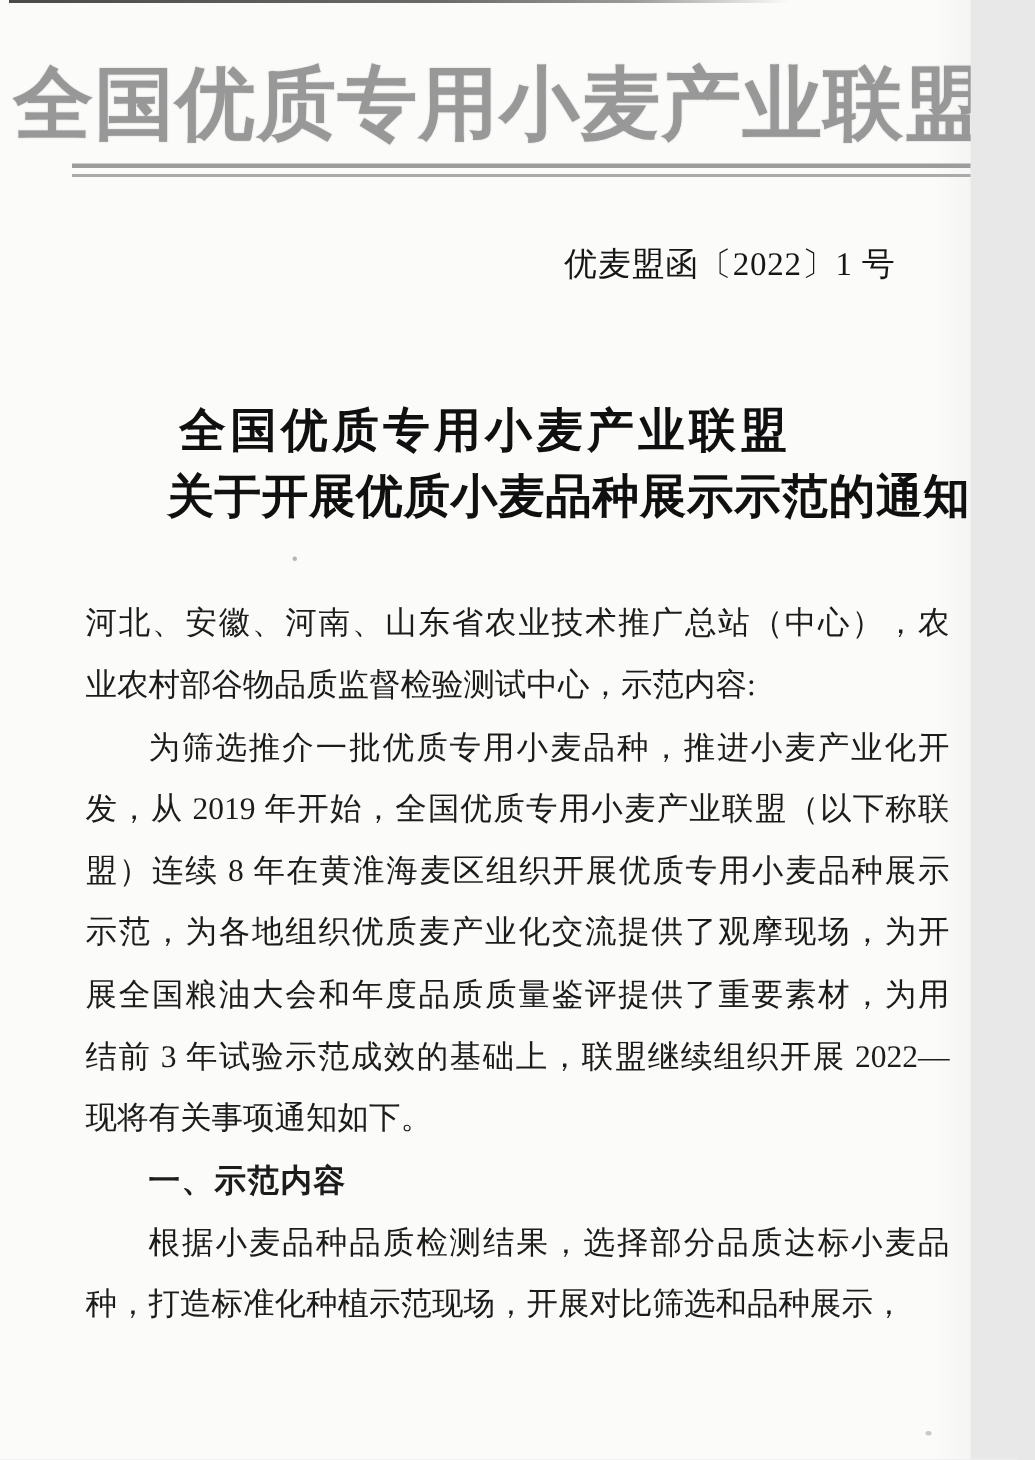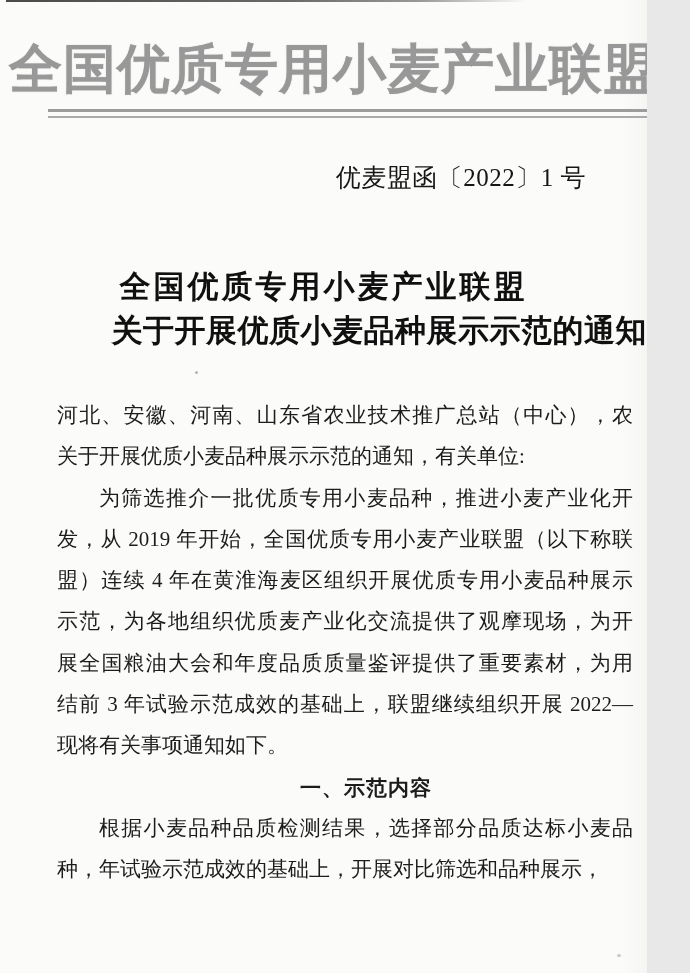--- a/index.html
+++ b/index.html
@@ -40,22 +40,22 @@
   .rule {
     position: absolute;
     left: 48px;
     width: 604px;
   }
   .rule-1 { top: 109px; height: 3px; background: #9c9c9c; }
   .rule-2 { top: 116px; height: 2px; background: #aaaaaa; }
 
   .doc-number {
     position: absolute;
-    top: 161px; right: 61px;
-    font-size: 25px;
+    top: 161px; right: 50px;
+    font-size: 22px;
     letter-spacing: 0.5px;
     color: #161616;
     white-space: nowrap;
   }
 
   .doc-title {
     position: absolute;
     top: 265px; left: 0;
     width: 100%;
     text-align: center;
@@ -74,21 +74,21 @@
     font-size: 21px;
     line-height: 41.3px;
     color: #1c1c1c;
   }
   .bline { height: 41.3px; }
   .bline.just {
     text-align: justify;
     text-align-last: justify;
     text-justify: inter-character;
   }
-  .bline.ind { text-indent: 42px; text-align: center; }
+  .bline.ind { text-indent: 42px; }
   .bline.bold {
     font-weight: 700;
     font-family: "Liberation Sans", "DejaVu Sans", sans-serif;
     letter-spacing: 1px;
   }
 
   .speck {
     position: absolute;
     border-radius: 50%;
   }
@@ -110,29 +110,29 @@
 
   <div class="doc-number">优麦盟函〔2022〕1 号</div>
 
   <div class="doc-title">
     <div class="t1">全国优质专用小麦产业联盟</div>
     <div class="t2">关于开展优质小麦品种展示示范的通知</div>
   </div>
 
   <main class="doc-body">
       <div class="bline just">河北、安徽、河南、山东省农业技术推广总站（中心），农</div>
-      <div class="bline">关于开展优质小麦品种展示示范的通知，有关单位:</div>
+      <div class="bline">业农村部谷物品质监督检验测试中心，示范内容:</div>
       <div class="bline just ind">为筛选推介一批优质专用小麦品种，推进小麦产业化开</div>
       <div class="bline just">发，从 2019 年开始，全国优质专用小麦产业联盟（以下称联</div>
-      <div class="bline just">盟）连续 4 年在黄淮海麦区组织开展优质专用小麦品种展示</div>
+      <div class="bline just">盟）连续 8 年在黄淮海麦区组织开展优质专用小麦品种展示</div>
       <div class="bline just">示范，为各地组织优质麦产业化交流提供了观摩现场，为开</div>
       <div class="bline just">展全国粮油大会和年度品质质量鉴评提供了重要素材，为用</div>
       <div class="bline just">结前 3 年试验示范成效的基础上，联盟继续组织开展 2022—</div>
       <div class="bline">现将有关事项通知如下。</div>
       <div class="bline ind bold">一、示范内容</div>
       <div class="bline just ind">根据小麦品种品质检测结果，选择部分品质达标小麦品</div>
-      <div class="bline">种，年试验示范成效的基础上，开展对比筛选和品种展示，</div>
+      <div class="bline">种，打造标准化种植示范现场，开展对比筛选和品种展示，</div>
     </main>
 
   <div class="speck speck-1"></div>
   <div class="speck speck-2"></div>
 
 </div>
 
 </body></html>

